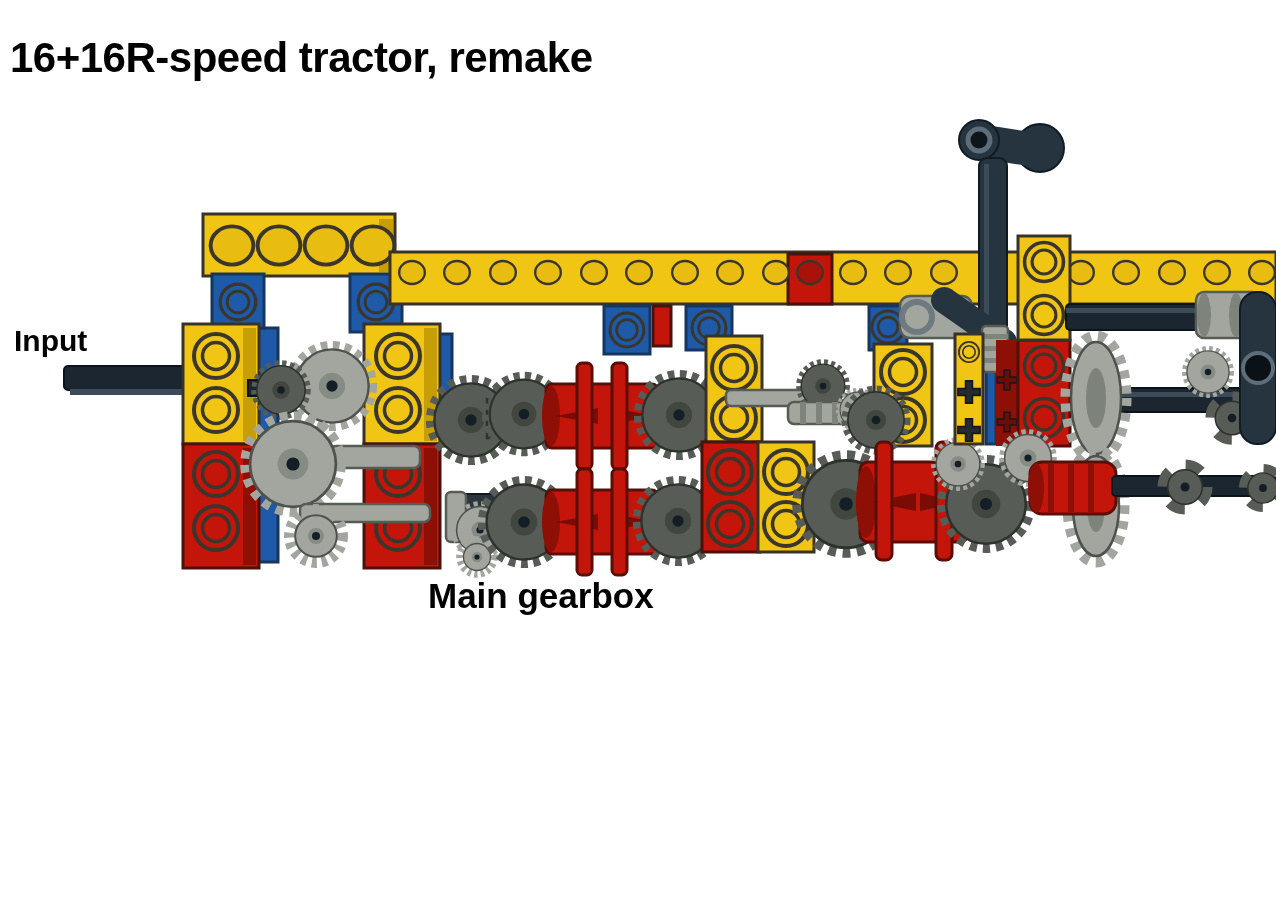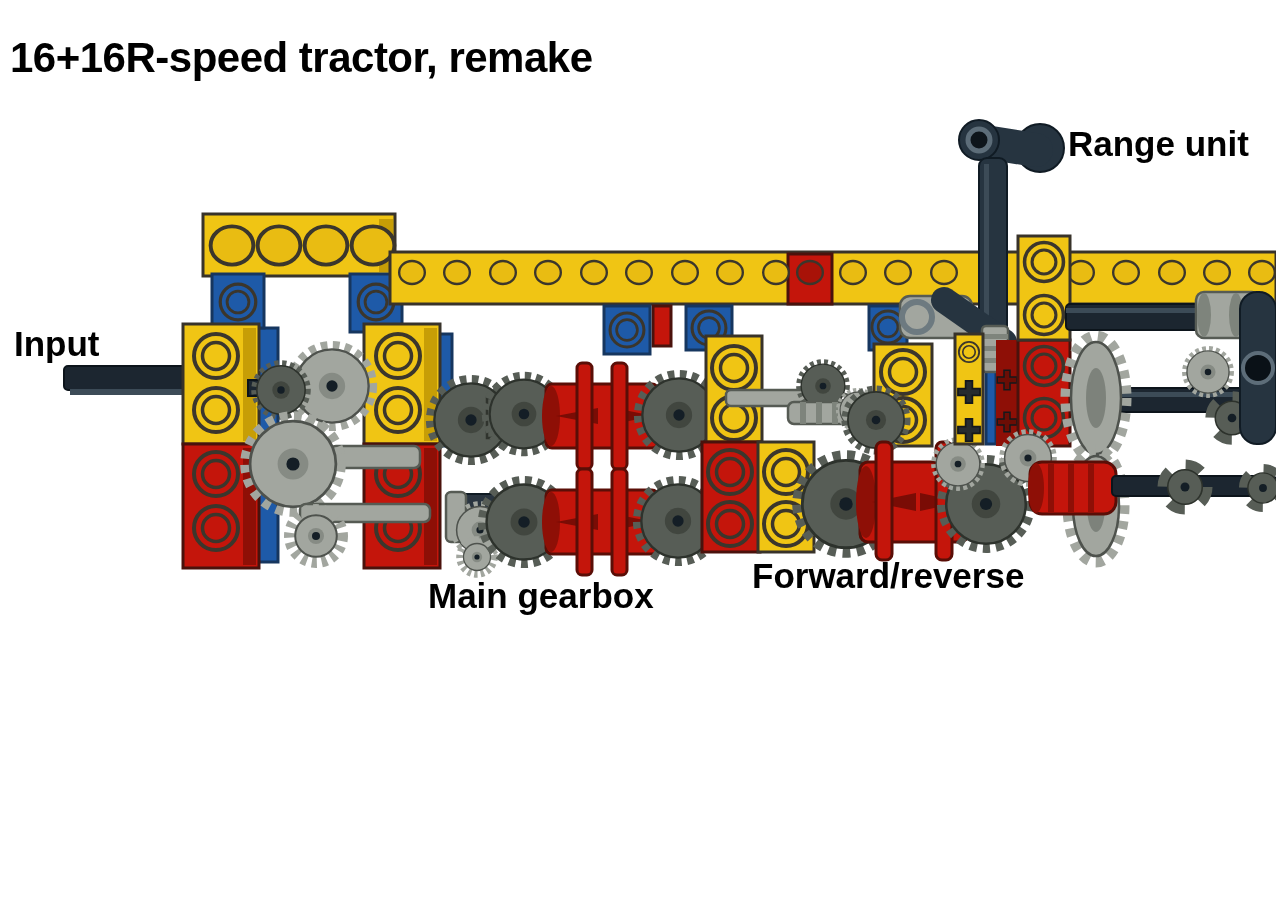--- a/index.html
+++ b/index.html
@@ -1,21 +1,21 @@
 <!DOCTYPE html>
 <html style="--background: #FFFFFF; --text: #000000; --brick-yellow: #F0C514; --brick-yellow-shade: #C79E06; --brick-red: #C4150B; --brick-red-shade: #8E0F06; --brick-blue: #1E5AA8; --gear-dark-gray: #575D56; --gear-light-gray: #A2A69F; --axle-dark: #1C2630; --lever-dark: #263440;"><head>
 <meta charset="utf-8">
 <style>
   html,body{margin:0;padding:0;background:#fff;}
   .stage{position:relative;width:1276px;height:900px;overflow:hidden;
          font-family:"Liberation Sans",sans-serif;background:var(--background,#fff);}
   .stage svg{position:absolute;left:0;top:0;}
   .lbl{position:absolute;font-weight:bold;color:var(--text,#000);white-space:nowrap;}
   #title{left:10px;top:6px;font-size:42px;letter-spacing:-0.5px;}
-  #lbl-input{left:14px;top:324px;font-size:35px;}
+  #lbl-input{left:14px;top:324px;font-size:30px;}
   #lbl-range{left:1068px;top:124px;font-size:35px;}
   #lbl-main{left:428px;top:576px;font-size:35px;text-align:right;}
   #lbl-fr{left:752px;top:556px;font-size:35px;}
 
   
   .yb{fill:var(--brick-yellow,#F0C514);stroke:#38332a;stroke-width:3;}
   .ybd{fill:var(--brick-yellow-shade,#C79E06);stroke:none;}
   .rb{fill:var(--brick-red,#C4150B);stroke:#4a120c;stroke-width:3;}
   .rbd{fill:var(--brick-red-shade,#8E0F06);stroke:none;}
   .bb{fill:var(--brick-blue,#1E5AA8);stroke:#16365f;stroke-width:3;}
@@ -292,17 +292,15 @@
     <rect class="rbd" x="1088" y="464" width="6" height="48"></rect>
     <ellipse class="rbd" cx="1036" cy="488" rx="8" ry="25"></ellipse>
     <rect class="axle" x="1112" y="476" width="164" height="20" rx="4"></rect>
     <use href="#g-knob" x="1153" y="455" width="64" height="64"></use>
     <use href="#g-knob" x="1235" y="460" width="56" height="56"></use>
   </g>
 </svg>
 
 <h1 class="lbl" id="title">16+16R-speed tractor, remake</h1>
 <div class="lbl" id="lbl-input">Input</div>
-<div class="lbl" id="lbl-range">Range unit</div>
 <div class="lbl" id="lbl-main">Main gearbox</div>
-<div class="lbl" id="lbl-fr">Forward/reverse</div>
 
 </div>
 
 </body></html>

